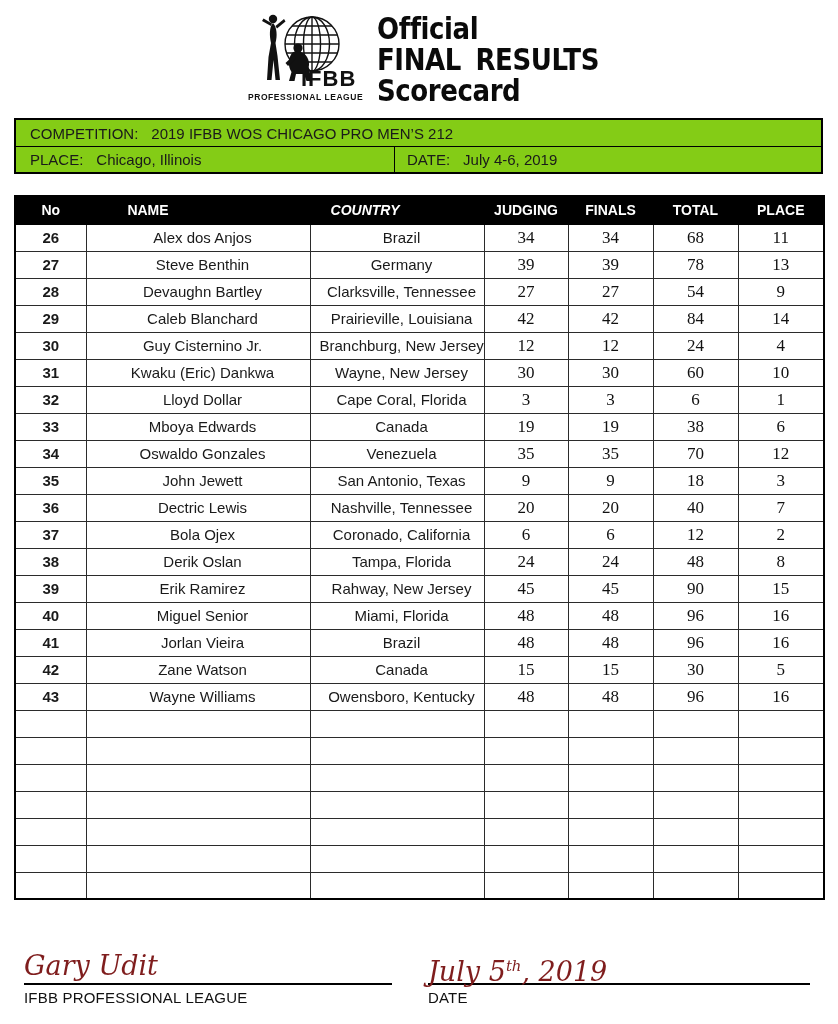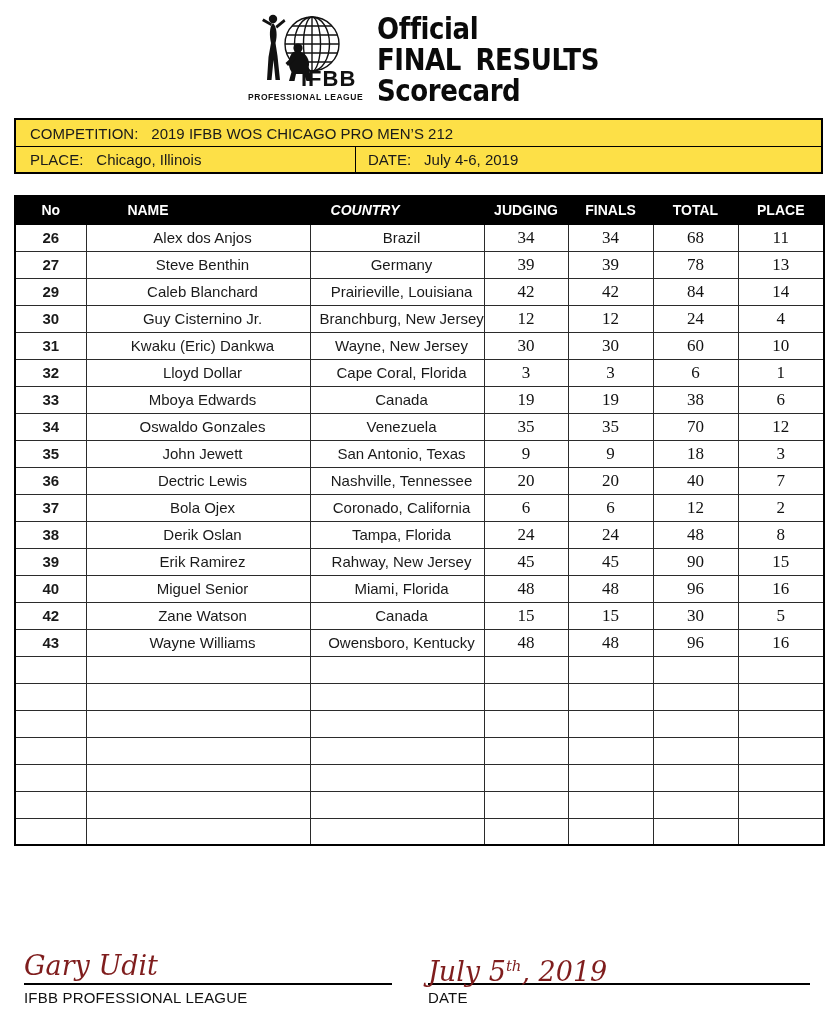--- a/index.html
+++ b/index.html
@@ -30,24 +30,24 @@
   .title { position: absolute; left: 377px; top: 13px; }
   .title-line {
     font-family: "DejaVu Sans", sans-serif;
     font-weight: bold; font-size: 31px; line-height: 31px;
     letter-spacing: -0.5px; white-space: nowrap; color: #0a0a0a;
     transform: scaleX(0.84); transform-origin: left center;
   }
   .title-line.wide { word-spacing: 7px; }
 
   
-  .info-box { position: absolute; left: 14px; top: 118px; width: 809px; border: 2px solid #000; background: #fde047; }
+  .info-box { position: absolute; left: 14px; top: 118px; width: 809px; border: 2px solid #000; background: #84cc16; }
   .info-row1 { height: 27px; border-bottom: 1px solid #000; display: flex; align-items: center; padding-left: 14px; font-size: 15px; }
   .info-row2 { height: 25px; display: flex; }
-  .info-place { width: 340px; border-right: 1px solid #000; display: flex; align-items: center; padding-left: 14px; font-size: 15px; }
+  .info-place { width: 379px; border-right: 1px solid #000; display: flex; align-items: center; padding-left: 14px; font-size: 15px; }
   .info-date { flex: 1; display: flex; align-items: center; padding-left: 12px; font-size: 15px; }
   .info-label { margin-right: 13px; white-space: pre; }
   .info-value { white-space: pre; }
 
   
   .results {
     position: absolute; left: 14px; top: 195px; width: 809px;
     border-collapse: collapse; table-layout: fixed;
     border: 2px solid #000;
     padding-left: 18px;
@@ -174,20 +174,29 @@
         <tr>
           <td class="col-no">27</td>
           <td class="col-name">Steve Benthin</td>
           <td class="col-country">Germany</td>
           <td class="col-score">39</td>
           <td class="col-score">39</td>
           <td class="col-score">78</td>
           <td class="col-score">13</td>
         </tr>
         <tr>
+          <td class="col-no">28</td>
+          <td class="col-name">Devaughn Bartley</td>
+          <td class="col-country">Clarksville, Tennessee</td>
+          <td class="col-score">27</td>
+          <td class="col-score">27</td>
+          <td class="col-score">54</td>
+          <td class="col-score">9</td>
+        </tr>
+        <tr>
           <td class="col-no">29</td>
           <td class="col-name">Caleb Blanchard</td>
           <td class="col-country">Prairieville, Louisiana</td>
           <td class="col-score">42</td>
           <td class="col-score">42</td>
           <td class="col-score">84</td>
           <td class="col-score">14</td>
         </tr>
         <tr>
           <td class="col-no">30</td>
@@ -276,20 +285,29 @@
           <td class="col-country">Rahway, New Jersey</td>
           <td class="col-score">45</td>
           <td class="col-score">45</td>
           <td class="col-score">90</td>
           <td class="col-score">15</td>
         </tr>
         <tr>
           <td class="col-no">40</td>
           <td class="col-name">Miguel Senior</td>
           <td class="col-country">Miami, Florida</td>
+          <td class="col-score">48</td>
+          <td class="col-score">48</td>
+          <td class="col-score">96</td>
+          <td class="col-score">16</td>
+        </tr>
+        <tr>
+          <td class="col-no">41</td>
+          <td class="col-name">Jorlan Vieira</td>
+          <td class="col-country">Brazil</td>
           <td class="col-score">48</td>
           <td class="col-score">48</td>
           <td class="col-score">96</td>
           <td class="col-score">16</td>
         </tr>
         <tr>
           <td class="col-no">42</td>
           <td class="col-name">Zane Watson</td>
           <td class="col-country">Canada</td>
           <td class="col-score">15</td>

